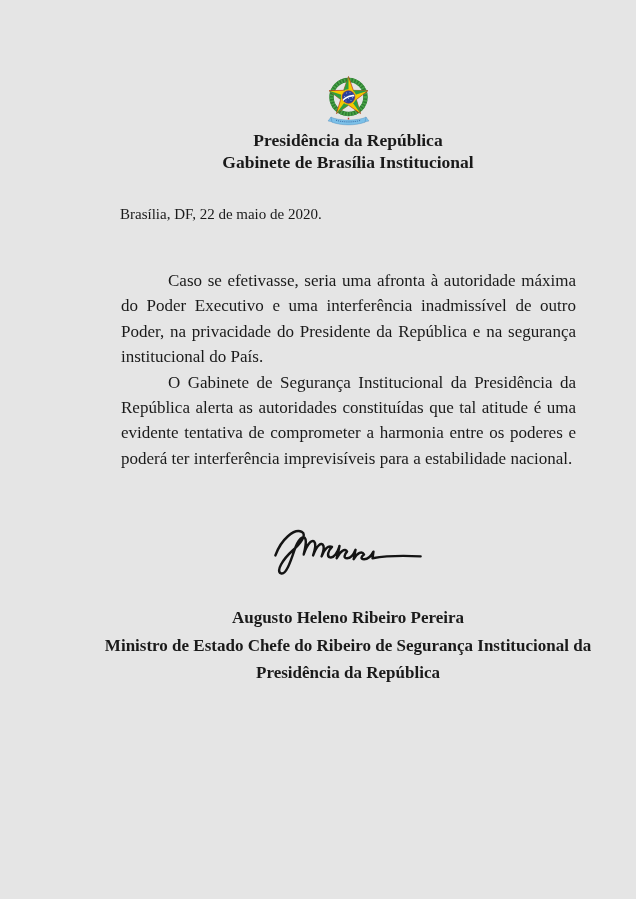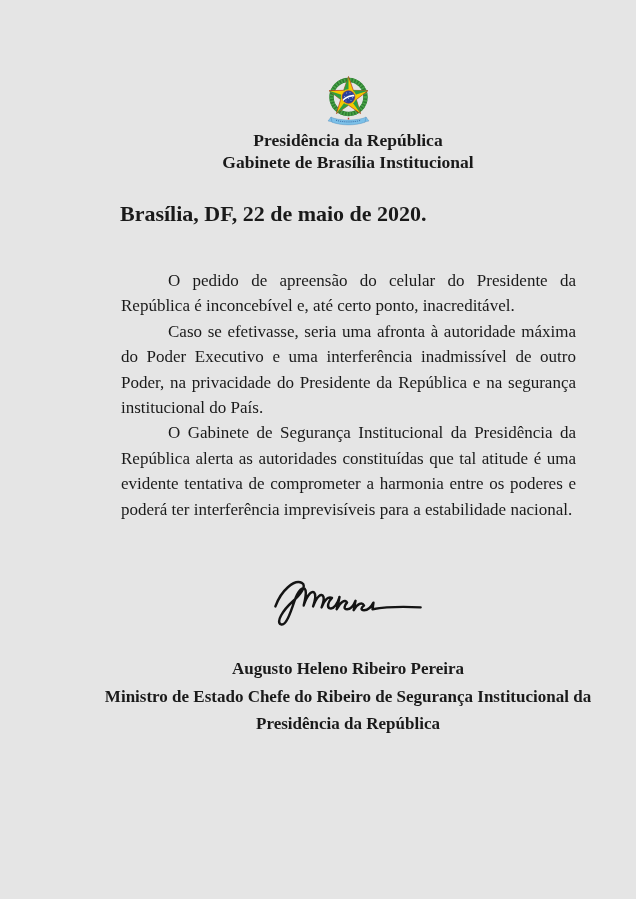--- a/index.html
+++ b/index.html
@@ -23,23 +23,22 @@
   }
   .doc-title {
     margin: 33px 0 0 0;
     text-align: center;
     font-weight: bold;
     font-size: 17.5px;
     line-height: 20px;
   }
   .dateline {
     margin: 31px 90px 0 90px;
-    font-size: 22px;
+    font-size: 15px;
     line-height: 20px;
-    font-weight: bold;
   }
   .body-text {
     margin: 44px 90px 0 91px;
     text-align: justify;
     font-size: 17px;
     line-height: 25.4px;
   }
   .body-text p { margin: 0; text-indent: 47px; }
   .signature-block { margin-top: 42px; text-align: center; height: 66px; }
   .signature-svg { width: 182px; height: 66px; }
@@ -94,21 +93,20 @@
       </g>
     </svg>
     <div class="org-line">Presidência da República</div>
     <div class="org-line">Gabinete de Brasília Institucional</div>
   </div>
 
 
   <div class="dateline">Brasília, DF, 22 de maio de 2020.</div>
 
   <div class="body-text">
-    <p>O pedido de apreensão do celular do Presidente da República é inconcebível e, até certo ponto, inacreditável.</p>
     <p>Caso se efetivasse, seria uma afronta à autoridade máxima do Poder Executivo e uma interferência inadmissível de outro Poder, na privacidade do Presidente da República e na segurança institucional do País.</p>
     <p>O Gabinete de Segurança Institucional da Presidência da República alerta as autoridades constituídas que tal atitude é uma evidente tentativa de comprometer a harmonia entre os poderes e poderá ter interferência imprevisíveis para a estabilidade nacional.</p>
   </div>
 
   <div class="signature-block">
     <svg class="signature-svg" viewBox="0 0 182 70" aria-hidden="true">
       <path d="M14 45
                C20 28 34 16 42 20
                C48 23 40 33 32 40
                C22 49 14 62 20 64

